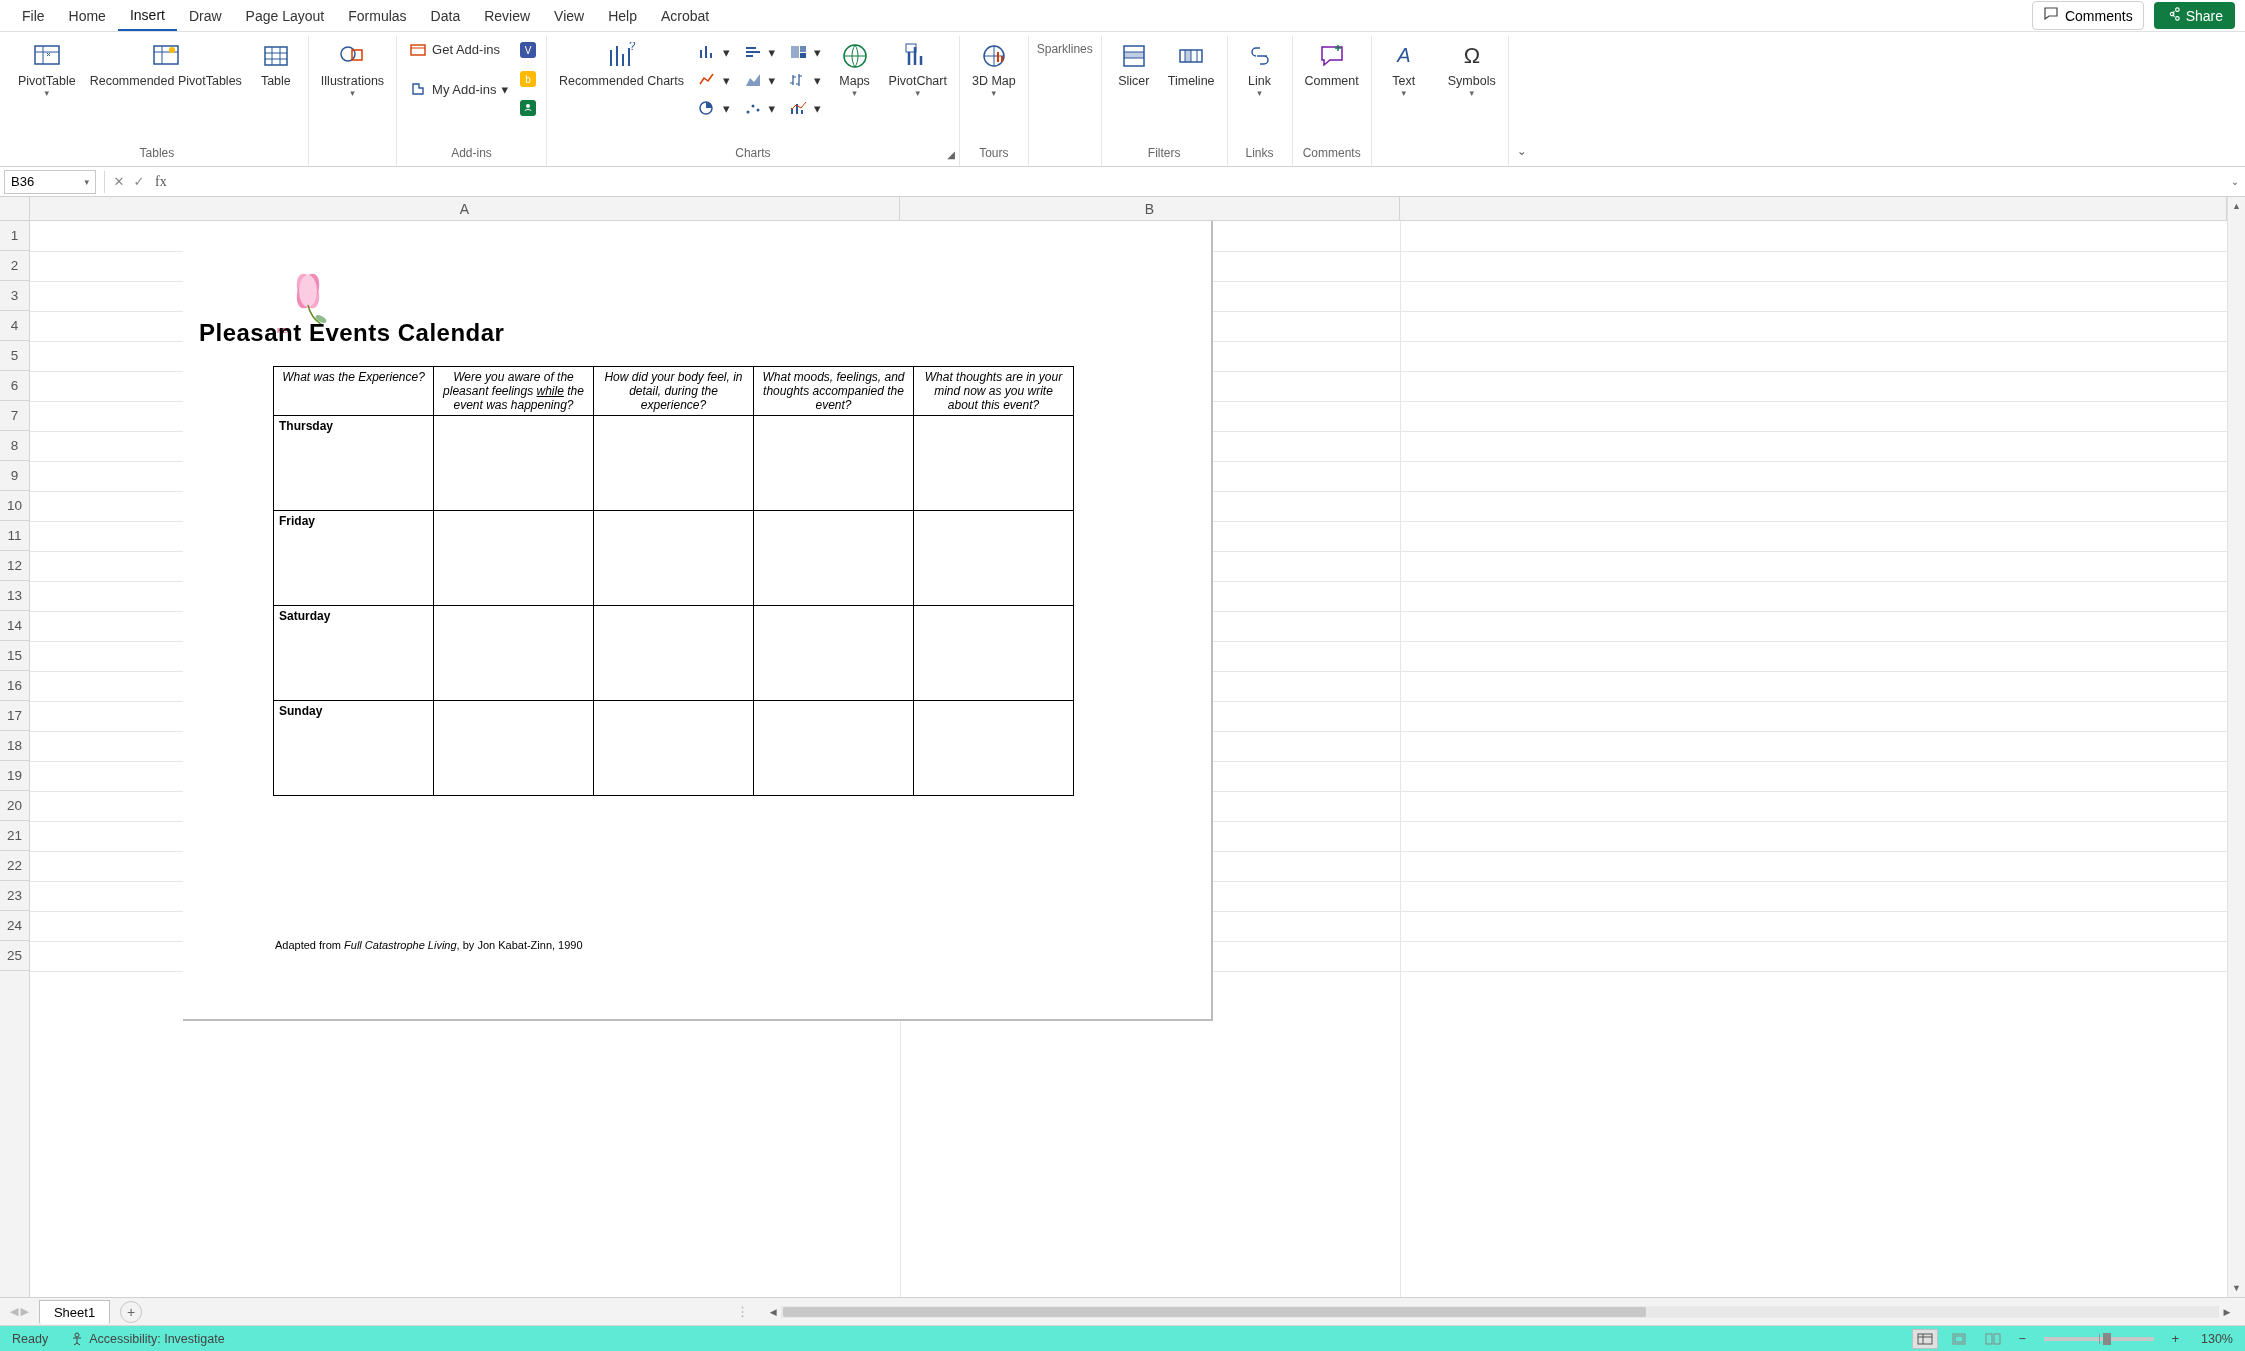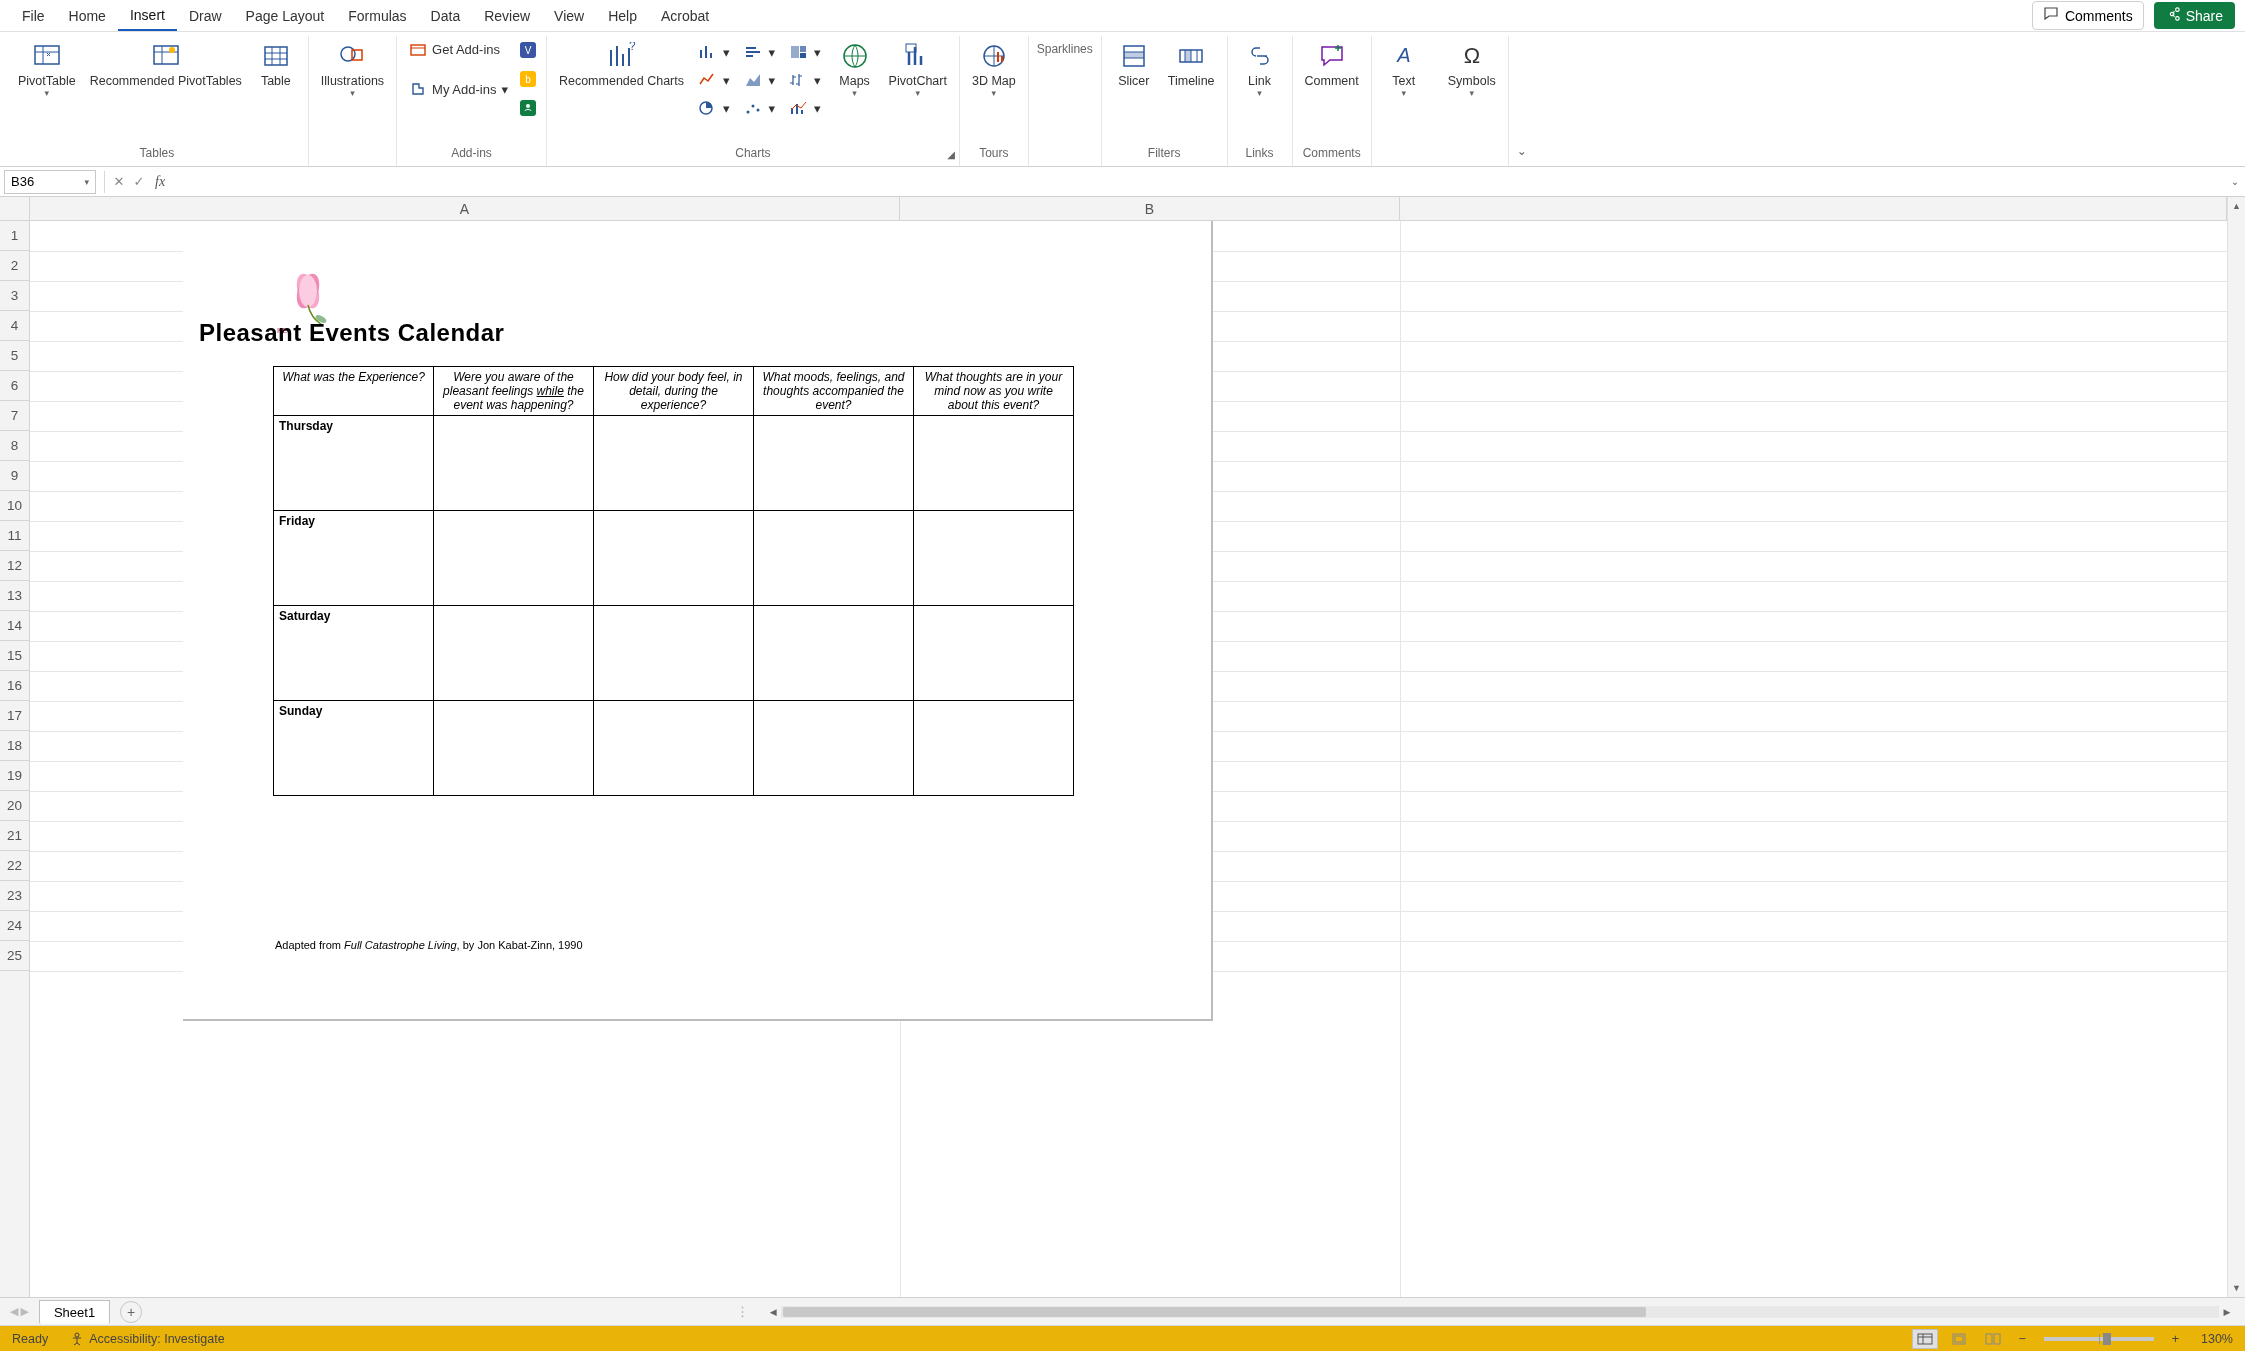--- a/index.html
+++ b/index.html
@@ -28,21 +28,21 @@
 .small-btn .mini-icon { width: 18px; height: 18px; display: inline-flex; align-items: center; justify-content: center; }
 .dialog-launcher { position: absolute; right: 4px; bottom: 6px; font-size: 10px; color: #666; }
 .ribbon-collapse { align-self: flex-end; padding: 8px; color: #666; font-size: 12px; }
 
 
 .formula-bar { display: flex; align-items: center; height: 30px; border-bottom: 1px solid #d0d0d0; background: #fff; }
 .name-box { width: 92px; height: 24px; border: 1px solid #c8c8c8; margin: 0 4px; display: flex; align-items: center; padding: 0 6px; font-size: 13px; background: #fff; }
 .name-box .dd { margin-left: auto; font-size: 9px; color: #666; }
 .fb-sep { width: 1px; height: 22px; background: #d8d8d8; margin: 0 4px; }
 .fb-btn { width: 20px; text-align: center; color: #888; font-size: 13px; }
-.fx { font-style: italic; font-family: 'Times New Roman', serif; font-size: 14px; color: #555; padding: 0 6px; }
+.fx { font-family: 'Times New Roman', serif; font-size: 14px; color: #555; padding: 0 6px; }
 .formula-input { flex: 1; height: 24px; border: none; outline: none; font-size: 13px; padding: 0 6px; }
 .fb-expand { width: 20px; text-align: center; color: #666; font-size: 10px; }
 
 
 .grid-wrap { position: relative; height: calc(100vh - 32px - 135px - 30px - 28px - 26px); overflow: hidden; background: #fff; }
 .corner { position: absolute; top: 0; left: 0; width: 30px; height: 24px; background: #f3f3f3; border-right: 1px solid #d4d4d4; border-bottom: 1px solid #d4d4d4; }
 .col-headers { position: absolute; top: 0; left: 30px; right: 18px; height: 24px; display: flex; background: #f3f3f3; border-bottom: 1px solid #d4d4d4; }
 .col-h { border-right: 1px solid #d4d4d4; display: flex; align-items: center; justify-content: center; font-size: 14px; color: #555; }
 .row-headers { position: absolute; top: 24px; left: 0; width: 30px; bottom: 0; background: #f3f3f3; border-right: 1px solid #d4d4d4; }
 .row-h { height: 30px; border-bottom: 1px solid #d4d4d4; display: flex; align-items: center; justify-content: center; font-size: 13.5px; color: #555; }
@@ -70,21 +70,21 @@
 .st-nav { display: flex; gap: 2px; padding: 0 10px; color: #bbb; }
 .st-nav span { font-size: 11px; }
 .sheet-tab { background: #fff; border: 1px solid #bfbfbf; border-bottom: none; padding: 4px 14px; border-radius: 0 0 2px 2px; }
 .add-sheet { width: 22px; height: 22px; border: 1px solid #c8c8c8; border-radius: 50%; display: flex; align-items: center; justify-content: center; margin-left: 10px; color: #666; font-size: 14px; }
 .hscroll { flex: 1; margin: 0 10px; height: 14px; background: #f3f3f3; position: relative; display: flex; align-items: center; }
 .hscroll .arrow { width: 16px; text-align: center; font-size: 9px; color: #666; }
 .hscroll-track { flex: 1; height: 12px; background: #e8e8e8; position: relative; }
 .hscroll-thumb { position: absolute; left: 2px; top: 1px; height: 10px; width: 60%; background: #c8c8c8; border-radius: 2px; }
 
 
-.status-bar { height: 26px; display: flex; align-items: center; background: #eab308; border-top: 1px solid #d8d8d8; font-size: 12.5px; color: #444; padding: 0 12px; }
+.status-bar { height: 26px; display: flex; align-items: center; background: #5eead4; border-top: 1px solid #d8d8d8; font-size: 12.5px; color: #444; padding: 0 12px; }
 .status-bar .sb-left { display: flex; gap: 22px; align-items: center; }
 .status-bar .sb-right { margin-left: auto; display: flex; align-items: center; gap: 8px; }
 .view-btn { width: 26px; height: 20px; display: flex; align-items: center; justify-content: center; border: 1px solid transparent; }
 .view-btn.active { background: #e0e0e0; border: 1px solid #c0c0c0; }
 .zoom-slider { width: 110px; height: 4px; background: #c8c8c8; position: relative; margin: 0 6px; }
 .zoom-slider .tick { position: absolute; top: -3px; width: 1px; height: 10px; background: #999; left: 50%; }
 .zoom-slider .thumb { position: absolute; top: -4px; width: 8px; height: 12px; background: #888; left: 54%; }
 .acc { display: flex; align-items: center; gap: 5px; }
 </style>
 </head>

